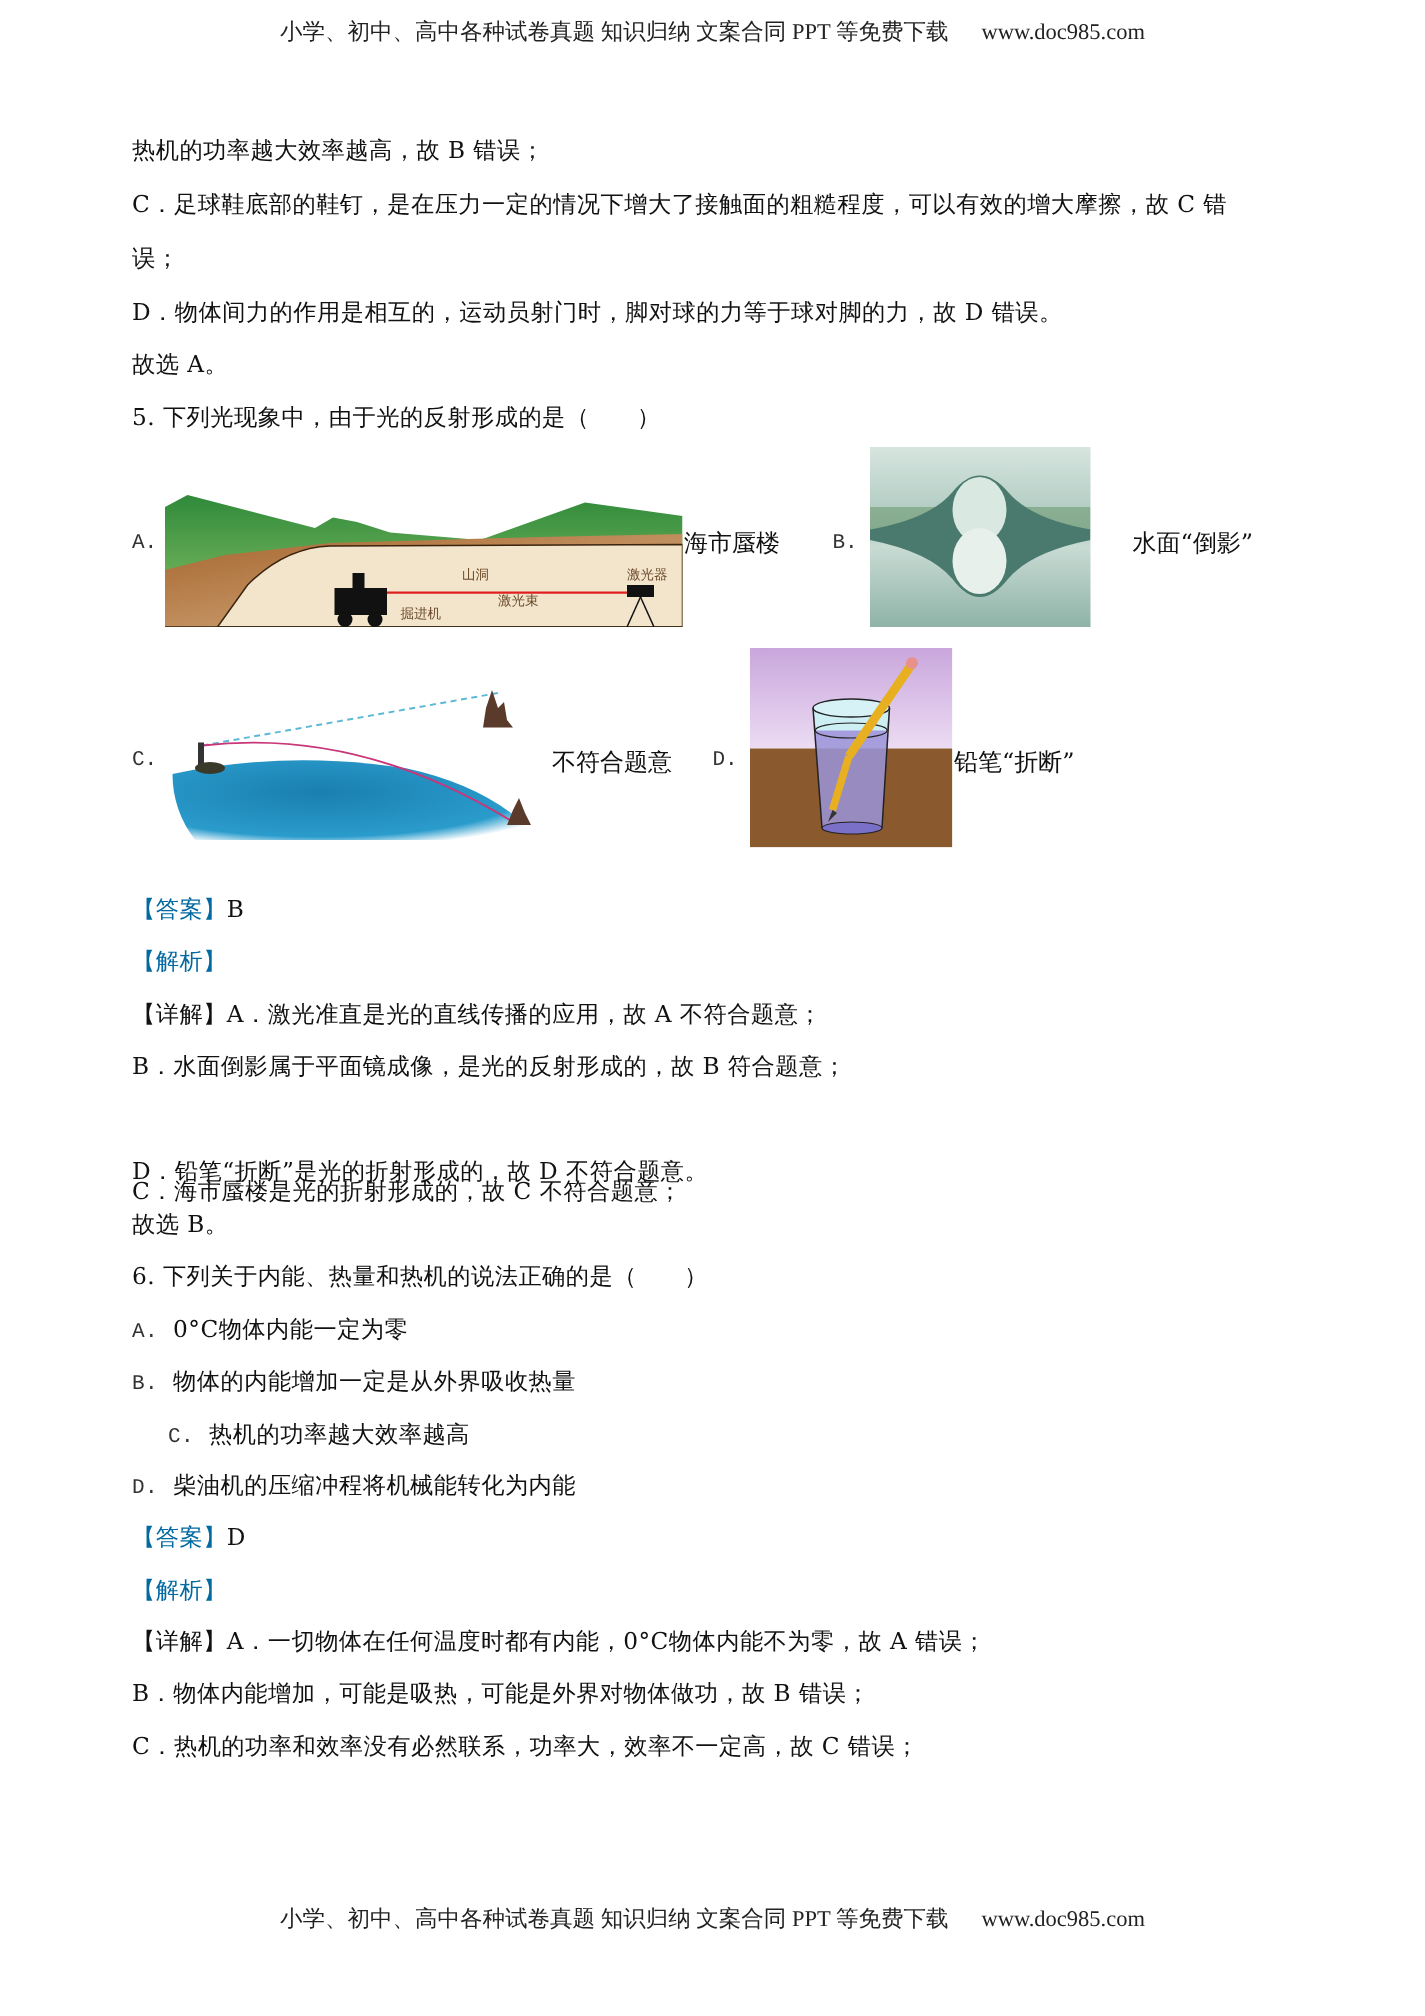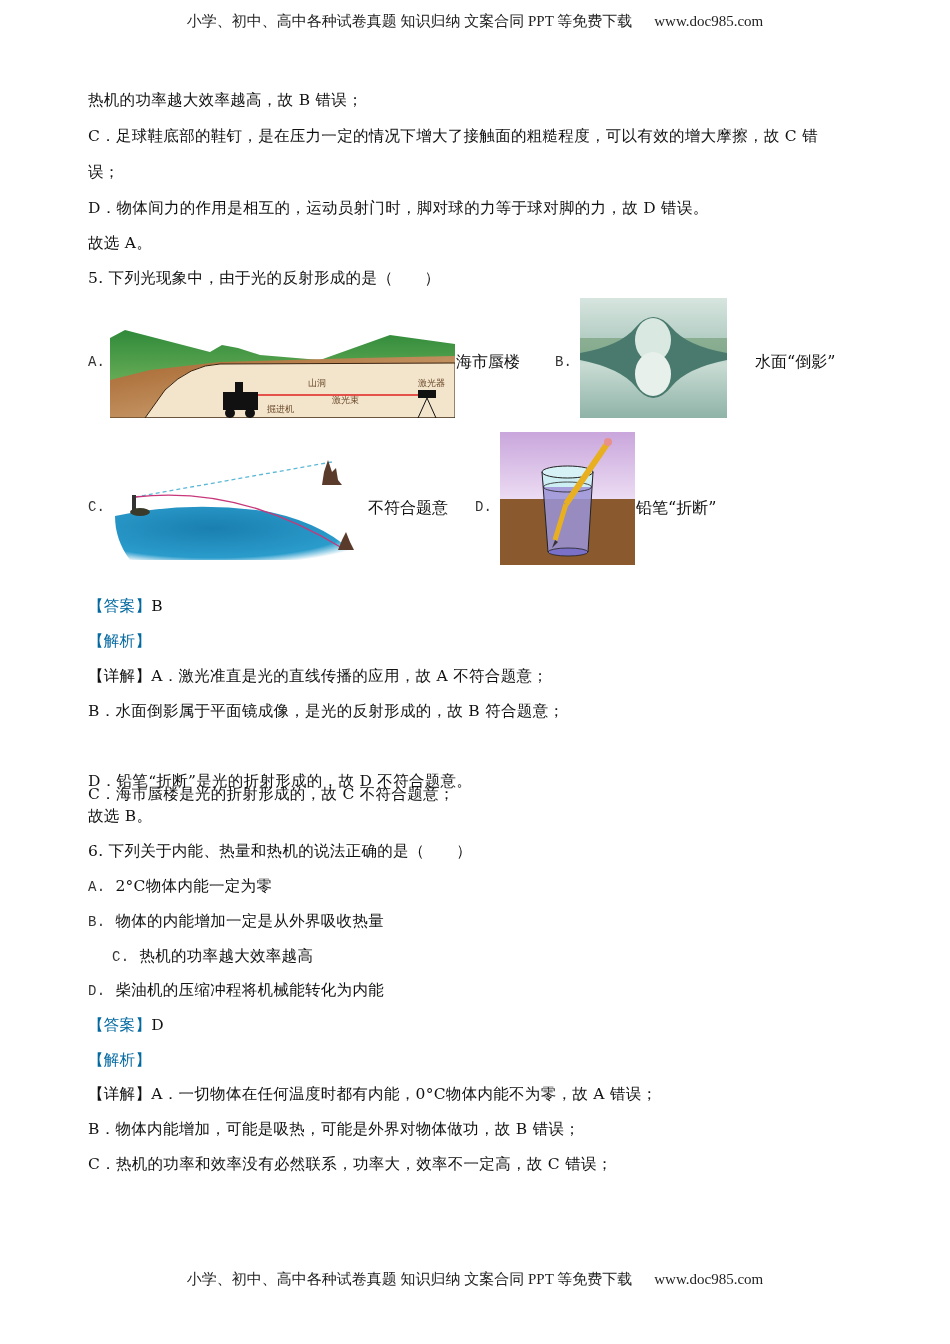--- a/index.html
+++ b/index.html
@@ -126,21 +126,21 @@
 <div class="line blue" style="top:631px;">【解析】</div>
 <div class="line" style="top:666px;">
   <span>【详解】</span><span>A．激光准直是光的直线传播的应用，故 A 不符合题意；</span>
 </div>
 <div class="line" style="top:701px;">B．水面倒影属于平面镜成像，是光的反射形成的，故 B 符合题意；</div>
 <div class="line" style="top:736px;margin-top:48px;">C．海市蜃楼是光的折射形成的，故 C 不符合题意；</div>
 <div class="line" style="top:771px;">D．铅笔“折断”是光的折射形成的，故 D 不符合题意。</div>
 <div class="line" style="top:806px;">故选 B。</div>
 
 <div class="line" style="top:841px;">6. 下列关于内能、热量和热机的说法正确的是（　　）</div>
-<div class="line" style="top:876px;"><span class="opt">A.</span><span>2°C物体内能一定为零</span></div>
+<div class="line" style="top:876px;"><span class="opt">A.</span><span>0°C物体内能一定为零</span></div>
 <div class="line" style="top:911px;"><span class="opt">B.</span><span>物体的内能增加一定是从外界吸收热量</span></div>
 <div class="line" style="top:946px;margin-left:24px;"><span class="opt">C.</span><span>热机的功率越大效率越高</span></div>
 <div class="line" style="top:980px;"><span class="opt">D.</span><span>柴油机的压缩冲程将机械能转化为内能</span></div>
 
 <div class="line" style="top:1015px;">
   <span class="blue">【答案】</span><span>D</span>
 </div>
 <div class="line blue" style="top:1050px;">【解析】</div>
 <div class="line" style="top:1084px;">
   <span>【详解】</span><span>A．一切物体在任何温度时都有内能，0°C物体内能不为零，故 A 错误；</span>

